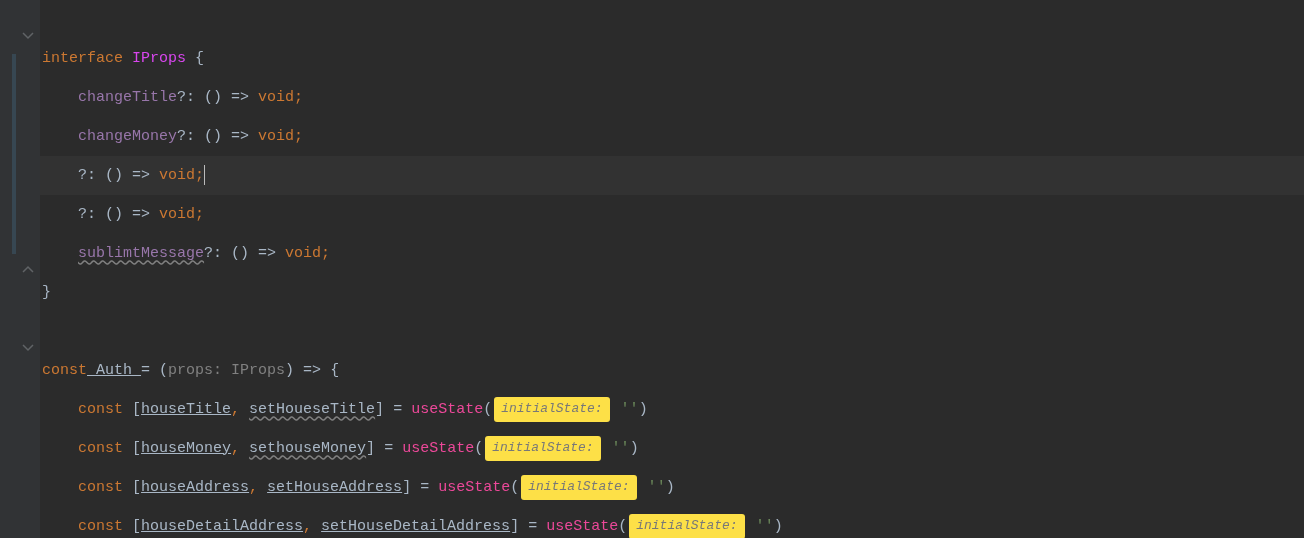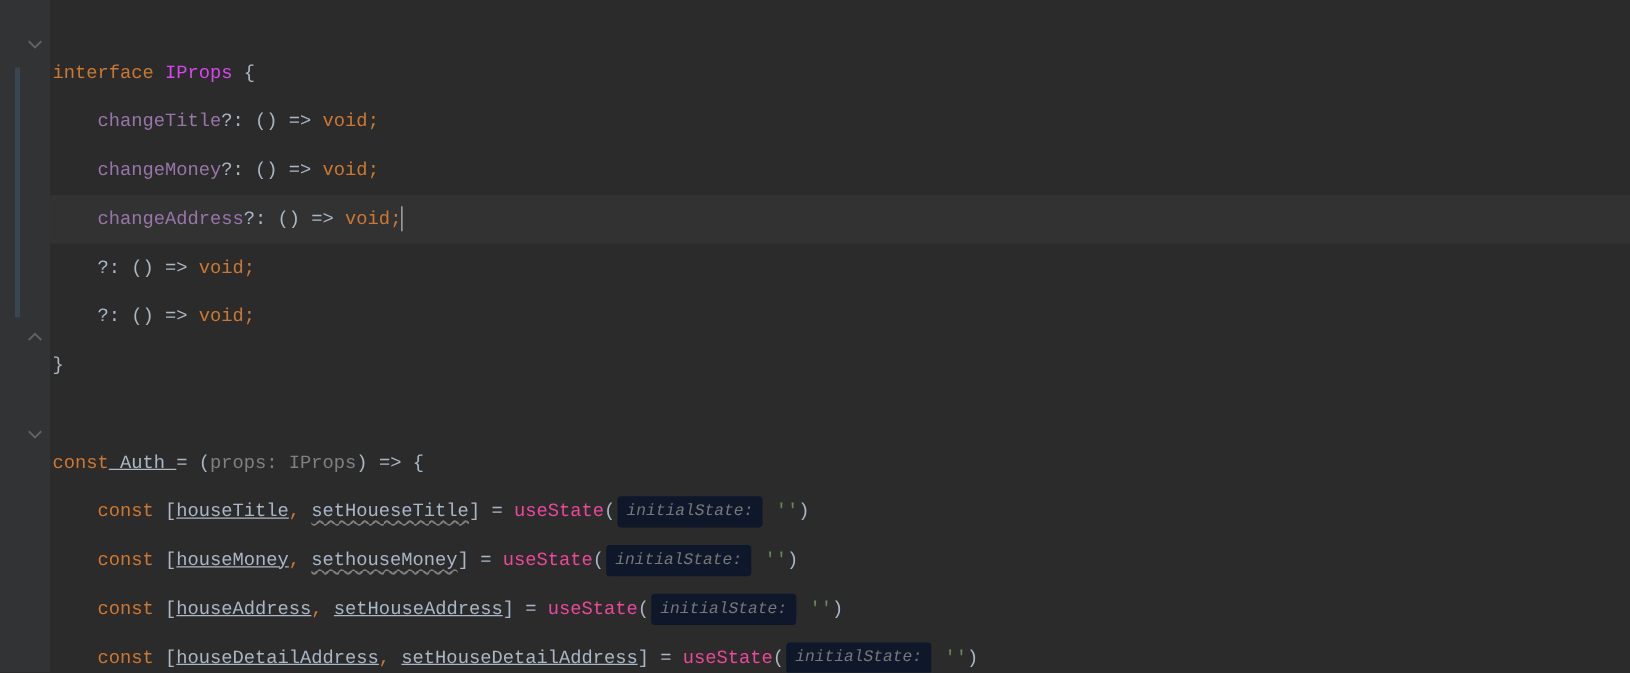--- a/index.html
+++ b/index.html
@@ -65,21 +65,21 @@
   .arrow { color: #a9b7c6; }
   .punc { color: #cc7832; }
   .ident { color: #a9b7c6; text-decoration: underline; }
   .warn {
     text-decoration-line: underline;
     text-decoration-style: wavy;
     text-decoration-color: #808080;
     text-underline-offset: 3px;
   }
   .hint-chip {
-    background: #0f172a;
+    background: #fde047;
     color: #787878;
     padding: 2px 7px;
     border-radius: 3px;
     font-size: 13px;
     margin: 0 2px;
     font-style: italic;
   }
   .caret {
     display: inline-block;
     width: 1px;
@@ -112,25 +112,25 @@
 </div>
 
 <div class="editor">
 
   <div class="line"><span class="kw">interface</span><span> </span><span class="type">IProps</span><span class="paren"> {</span></div>
 
   <div class="line"><span>    </span><span class="prop">changeTitle</span><span class="paren">?: </span><span class="paren">() </span><span class="arrow">=&gt; </span><span class="kw">void</span><span class="punc">;</span></div>
 
   <div class="line"><span>    </span><span class="prop">changeMoney</span><span class="paren">?: </span><span class="paren">() </span><span class="arrow">=&gt; </span><span class="kw">void</span><span class="punc">;</span></div>
 
-  <div class="line highlight"><span>    </span><span class="prop">changeAddress</span><span class="paren">?: </span><span class="paren">() </span><span class="arrow">=&gt; </span><span class="kw">void</span><span class="punc">;</span><span class="caret"></span></div>
+  <div class="line highlight"><span>    </span><span class="paren">?: </span><span class="paren">() </span><span class="arrow">=&gt; </span><span class="kw">void</span><span class="punc">;</span><span class="caret"></span></div>
 
   <div class="line"><span>    </span><span class="paren">?: </span><span class="paren">() </span><span class="arrow">=&gt; </span><span class="kw">void</span><span class="punc">;</span></div>
 
-  <div class="line"><span>    </span><span class="paren">?: </span><span class="paren">() </span><span class="arrow">=&gt; </span><span class="kw">void</span><span class="punc">;</span></div>
+  <div class="line"><span>    </span><span class="prop warn">sublimtMessage</span><span class="paren">?: </span><span class="paren">() </span><span class="arrow">=&gt; </span><span class="kw">void</span><span class="punc">;</span></div>
 
   <div class="line"><span class="paren">}</span></div>
 
   <div class="line"></div>
 
   <div class="line"><span class="kw">const</span><span class="ident"> Auth </span><span class="paren">= </span><span class="paren">(</span><span class="param">props</span><span class="param">: IProps</span><span class="paren">) </span><span class="arrow">=&gt; </span><span class="paren">{</span></div>
 
   <div class="line"><span>    </span><span class="kw">const</span><span class="paren"> [</span><span class="ident">houseTitle</span><span class="punc">, </span><span class="ident warn">setHoueseTitle</span><span class="paren">] </span><span class="paren">= </span><span class="fn">useState</span><span class="paren">(</span><span class="hint-chip">initialState:</span><span class="str"> '</span><span class="str">'</span><span class="paren">)</span></div>
 
   <div class="line"><span>    </span><span class="kw">const</span><span class="paren"> [</span><span class="ident">houseMoney</span><span class="punc">, </span><span class="ident warn">sethouseMoney</span><span class="paren">] </span><span class="paren">= </span><span class="fn">useState</span><span class="paren">(</span><span class="hint-chip">initialState:</span><span class="str"> '</span><span class="str">'</span><span class="paren">)</span></div>

